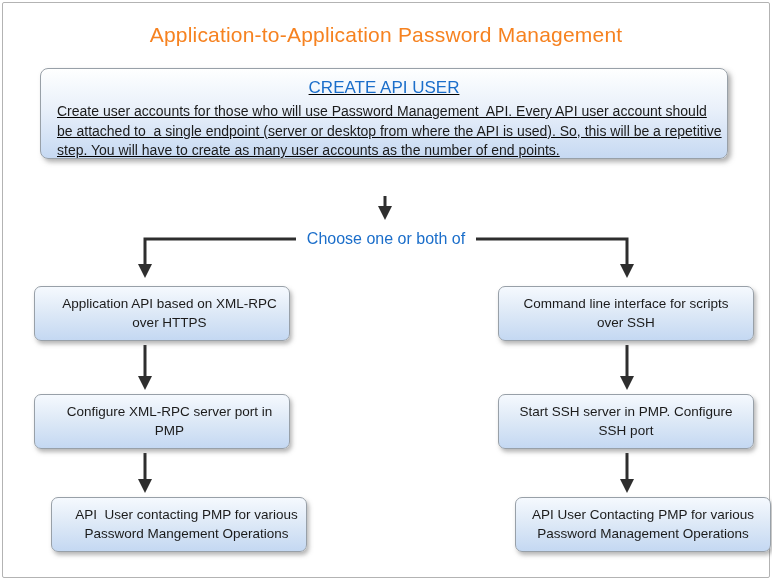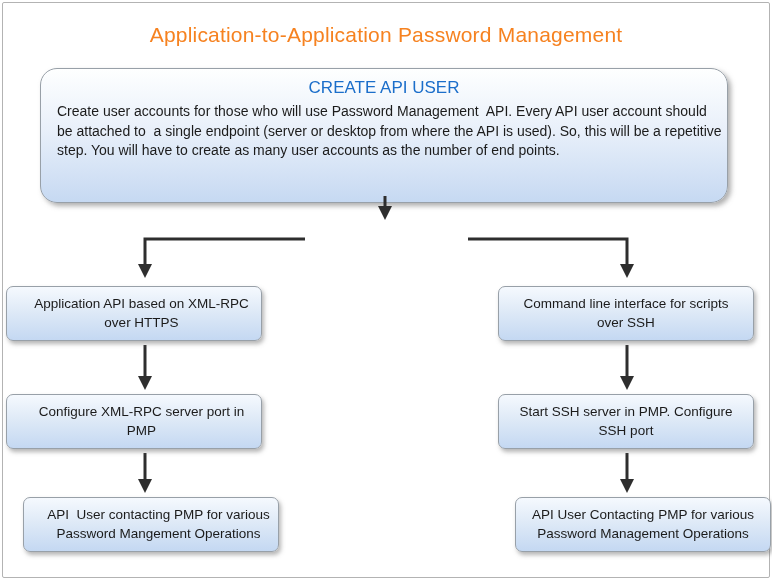--- a/index.html
+++ b/index.html
@@ -9,41 +9,42 @@
   }
   .frame{
     position:absolute;inset:2px;border:1px solid #b3b3b3;border-radius:2px;
     pointer-events:none;
   }
   .title{
     position:absolute;top:23px;left:0;width:100%;text-align:center;
     font-size:21px;font-weight:normal;color:#F68220;letter-spacing:0.2px;
   }
   .bigbox{
-    position:absolute;left:40px;top:68px;width:688px;height:135px;
-    box-sizing:border-box;border:1px solid #98a0a8;border-radius:17px;
+    position:absolute;left:40px;top:68px;width:688px;height:91px;
+    box-sizing:border-box;border:1px solid #98a0a8;border-radius:8px;
     background:linear-gradient(180deg,#feffff 0%,#e9f0fa 45%,#c6d9f2 100%);
     box-shadow:3px 3px 5px rgba(110,110,110,0.55);
+    text-decoration:underline;
   }
   .bigbox-heading{
     margin-top:9px;text-align:center;font-size:17px;color:#1B6ECA;
   }
   .bigbox-body{
     margin-top:4px;padding:0 4px 0 16px;font-size:14px;line-height:19.5px;
     color:#1b1b1b;white-space:pre-wrap;text-align:left;
   }
   .node{
     position:absolute;width:256px;height:55px;box-sizing:border-box;
     display:flex;align-items:center;justify-content:center;text-align:center;
     padding:2px 8px;border:1px solid #98a0a8;border-radius:7px;
     background:linear-gradient(180deg,#f5f9fe 0%,#dfeaf7 45%,#c4d8f2 100%);
     box-shadow:2px 3px 4px rgba(110,110,110,0.5);
     font-size:13.5px;line-height:18.5px;color:#1b1b1b;white-space:pre-wrap;
   }
-  .col-left{left:6px;padding-left:23px;}
+  .col-left{left:34px;padding-left:23px;}
   .col-right{left:498px;}
   .row-1{top:286px;}
   .row-2{top:394px;text-align:center;}
   .row-3{top:497px;margin-left:17px;}
   .choose-label{
     position:absolute;top:230px;left:296px;width:180px;text-align:center;
     font-size:16px;color:#1B6ECA;background:#ffffff;
   }
   .arrows{position:absolute;top:0;left:0;pointer-events:none;}
 </style>
@@ -73,20 +74,21 @@
       <path d="M385,196 L385,208" marker-end="url(#ah)"></path>
       <path d="M305,239 L145,239 L145,266" marker-end="url(#ah)"></path>
       <path d="M468,239 L627,239 L627,266" marker-end="url(#ah)"></path>
       <path d="M145,345 L145,378" marker-end="url(#ah)"></path>
       <path d="M145,453 L145,481" marker-end="url(#ah)"></path>
       <path d="M627,345 L627,378" marker-end="url(#ah)"></path>
       <path d="M627,453 L627,481" marker-end="url(#ah)"></path>
     </g>
   </svg>
 
+  <div class="choose-label">Choose one or both of</div>
 
   <div class="node col-left row-1">
     <span>Application API based on XML-RPC
 over HTTPS</span>
   </div>
   <div class="node col-left row-2">
     <span>Configure XML-RPC server port in
 PMP</span>
   </div>
   <div class="node col-left row-3">

